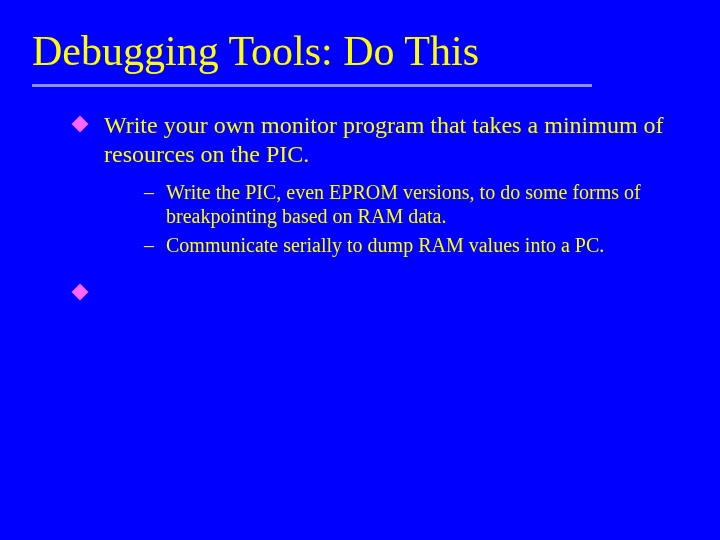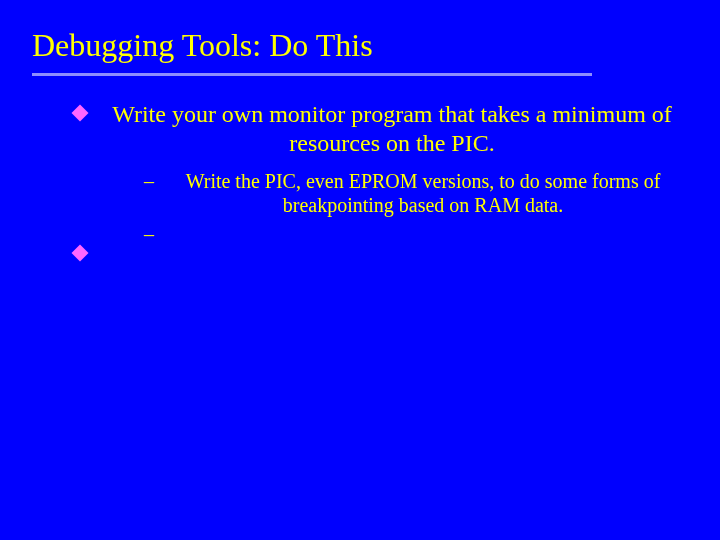--- a/index.html
+++ b/index.html
@@ -13,36 +13,35 @@
     overflow: hidden;
   }
   .slide {
     box-sizing: border-box;
     width: 720px;
     height: 540px;
     padding: 28px 32px 0 32px;
     position: relative;
   }
   .title {
-    font-size: 32px;
+    font-size: 42px;
     color: #ffff00;
     font-weight: normal;
     margin: 0;
     line-height: 1.1;
   }
   .rule {
     border: none;
     border-top: 3px solid #8d8dfe;
     margin: 10px 0 24px 0;
     width: 560px;
   }
   .body {
     padding-left: 42px;
     padding-right: 8px;
-    text-align: center;
   }
   .l1 {
     position: relative;
     font-size: 24px;
     color: #ffff00;
     line-height: 1.22;
     margin-bottom: 10px;
     padding-left: 30px;
   }
   .l1 .dia {
@@ -87,20 +86,21 @@
       <span>Write your own monitor program that takes a minimum of resources on the PIC.</span>
     </div>
 
     <div class="subgroup">
       <div class="l2">
         <span class="dash">–</span>
         <span>Write the PIC, even EPROM versions, to do some forms of breakpointing based on RAM data.</span>
       </div>
       <div class="l2">
         <span class="dash">–</span>
+        <span>Communicate serially to dump RAM values into a PC.</span>
       </div>
     </div>
 
     <div class="l1">
       <span class="dia"></span>
     </div>
 
   </div>
 
 </div>

